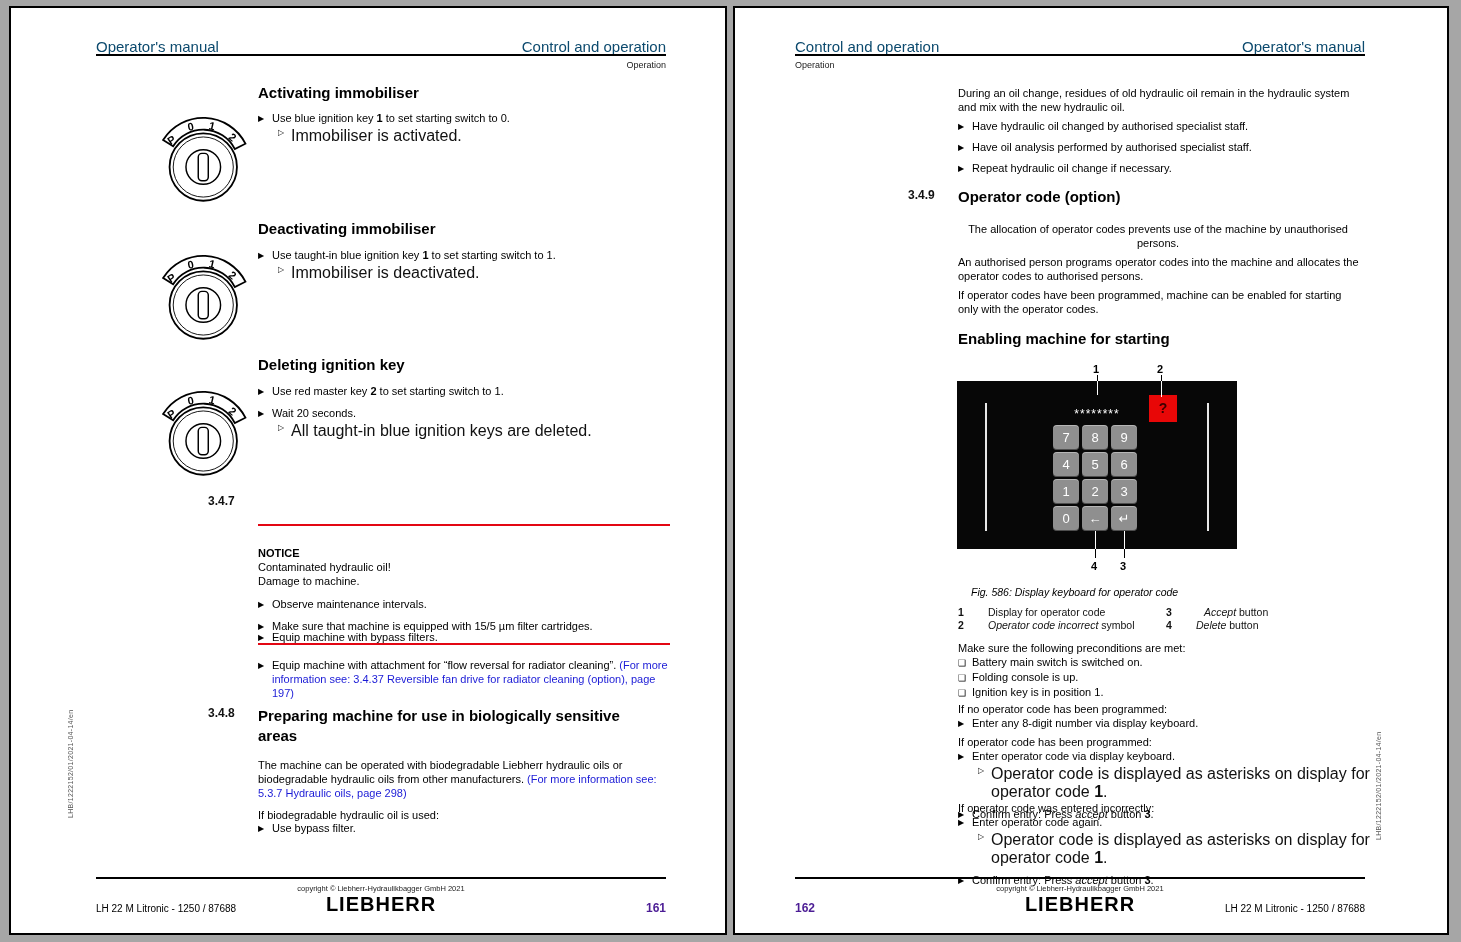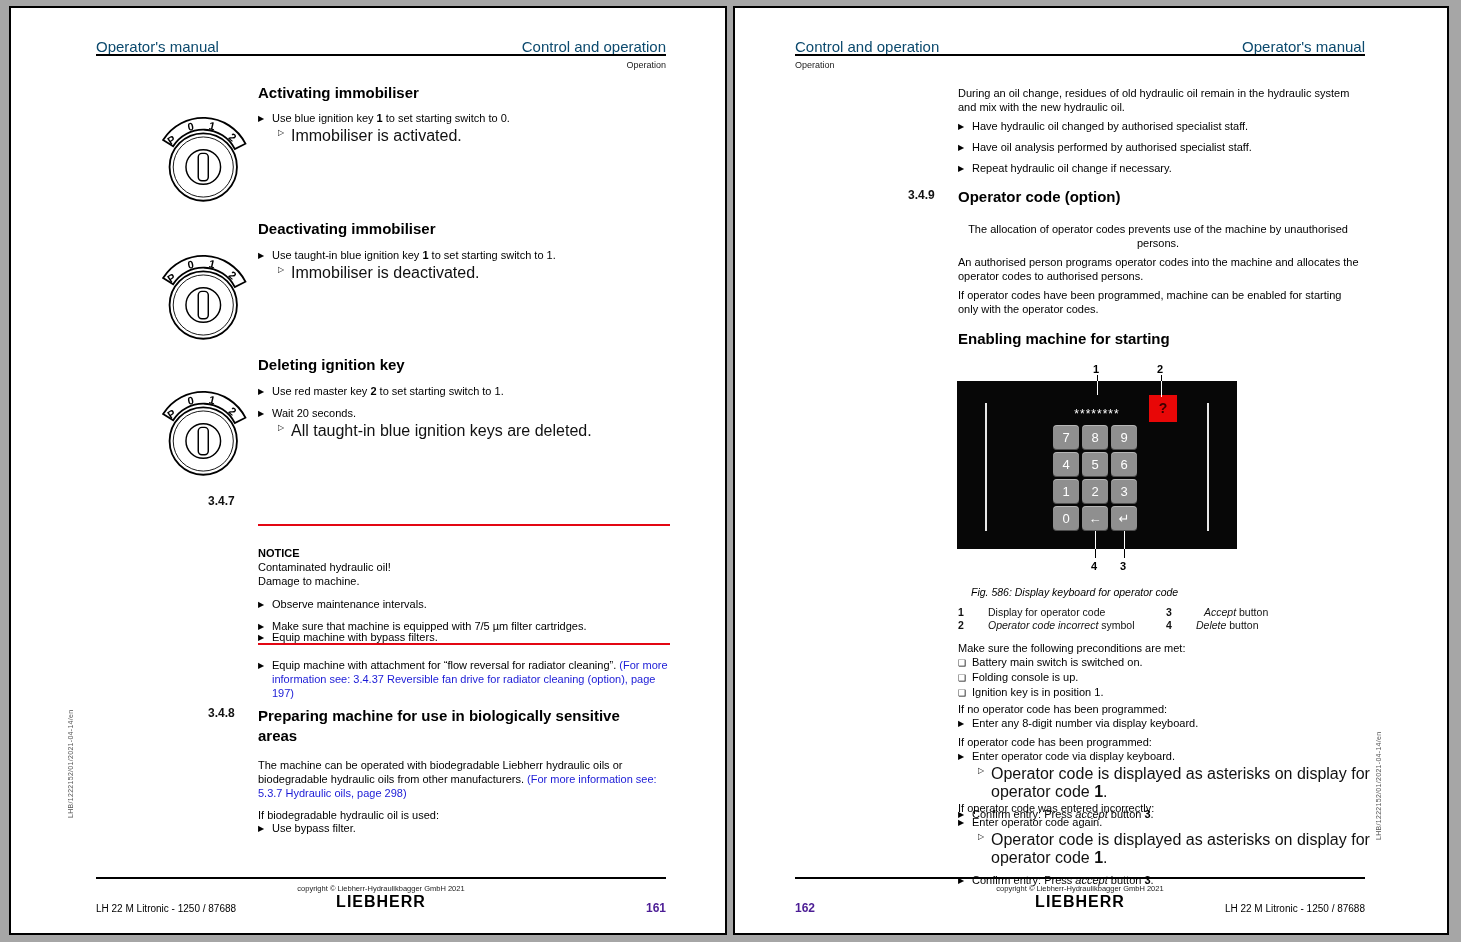--- a/index.html
+++ b/index.html
@@ -25,21 +25,21 @@
   .chk{display:flex;}
   .chk .m{width:14px;flex:0 0 14px;font-size:9px;padding-top:1px;}
   .link{color:#1a1ad6;}
   .notice{border-top:2px solid #e30613;border-bottom:2px solid #e30613;padding:21px 0 9px 0;}
   .notice .lbl{font-weight:bold;font-size:11px;line-height:13px;}
   .caption{font-size:10.5px;font-style:italic;color:#000;}
   .legend-row{position:relative;height:13px;font-size:10.5px;line-height:13px;}
   .legend-row .n{position:absolute;font-weight:bold;}
   .footer{border-top:2px solid #000;position:absolute;height:48px;}
   .footer .copy{position:absolute;top:5px;left:0;right:0;text-align:center;font-size:7.5px;color:#222;}
-  .footer .logo{position:absolute;top:14px;left:0;right:0;text-align:center;font-size:16px;font-weight:900;letter-spacing:1px;color:#000;}
+  .footer .logo{position:absolute;top:14px;left:0;right:0;text-align:center;font-size:20px;font-weight:900;letter-spacing:1px;color:#000;}
   .footer .model{position:absolute;top:24px;font-size:10px;color:#000;}
   .footer .pagenum{position:absolute;top:22px;font-size:12px;font-weight:bold;color:#4c1d95;}
   .vcode{writing-mode:vertical-rl;transform:rotate(180deg);font-size:7px;color:#555;letter-spacing:.3px;white-space:nowrap;}
   
   .fig-area{width:280px;height:212px;}
   .kbox{position:absolute;left:0;top:18px;width:280px;height:168px;background:#070707;}
   .kbox .vline{position:absolute;top:22px;width:2px;height:128px;background:#e8e8e8;}
   .stars{position:absolute;left:95px;top:26px;width:90px;text-align:center;color:#fff;font-size:12px;letter-spacing:1px;}
   .errbox{position:absolute;left:192px;top:14px;width:28px;height:27px;background:#e80707;color:#3c0000;font-weight:bold;font-size:14px;text-align:center;line-height:27px;}
   .keys{position:absolute;left:96px;top:44px;display:grid;grid-template-columns:repeat(3,26px);gap:2px 3px;}
@@ -140,21 +140,21 @@
   <div class="notice abs body" style="left:247px;top:516px;width:412px;">
     <div class="lbl">NOTICE</div>
     <div>Contaminated hydraulic oil!</div>
     <div>Damage to machine.</div>
     <div class="step" style="margin-top:9px;">
       <span class="m">▶</span>
       <span>Observe maintenance intervals.</span>
     </div>
     <div class="step" style="margin-top:7px;">
       <span class="m">▶</span>
-      <span>Make sure that machine is equipped with 7/5 µm filter cartridges.</span>
+      <span>Make sure that machine is equipped with 15/5 µm filter cartridges.</span>
     </div>
   </div>
 
   <div class="abs" style="left:247px;top:622px;width:412px;">
     <div class="step">
       <span class="m">▶</span>
       <span>Equip machine with bypass filters.</span>
     </div>
     <div class="step" style="margin-top:13px;">
       <span class="m">▶</span>

